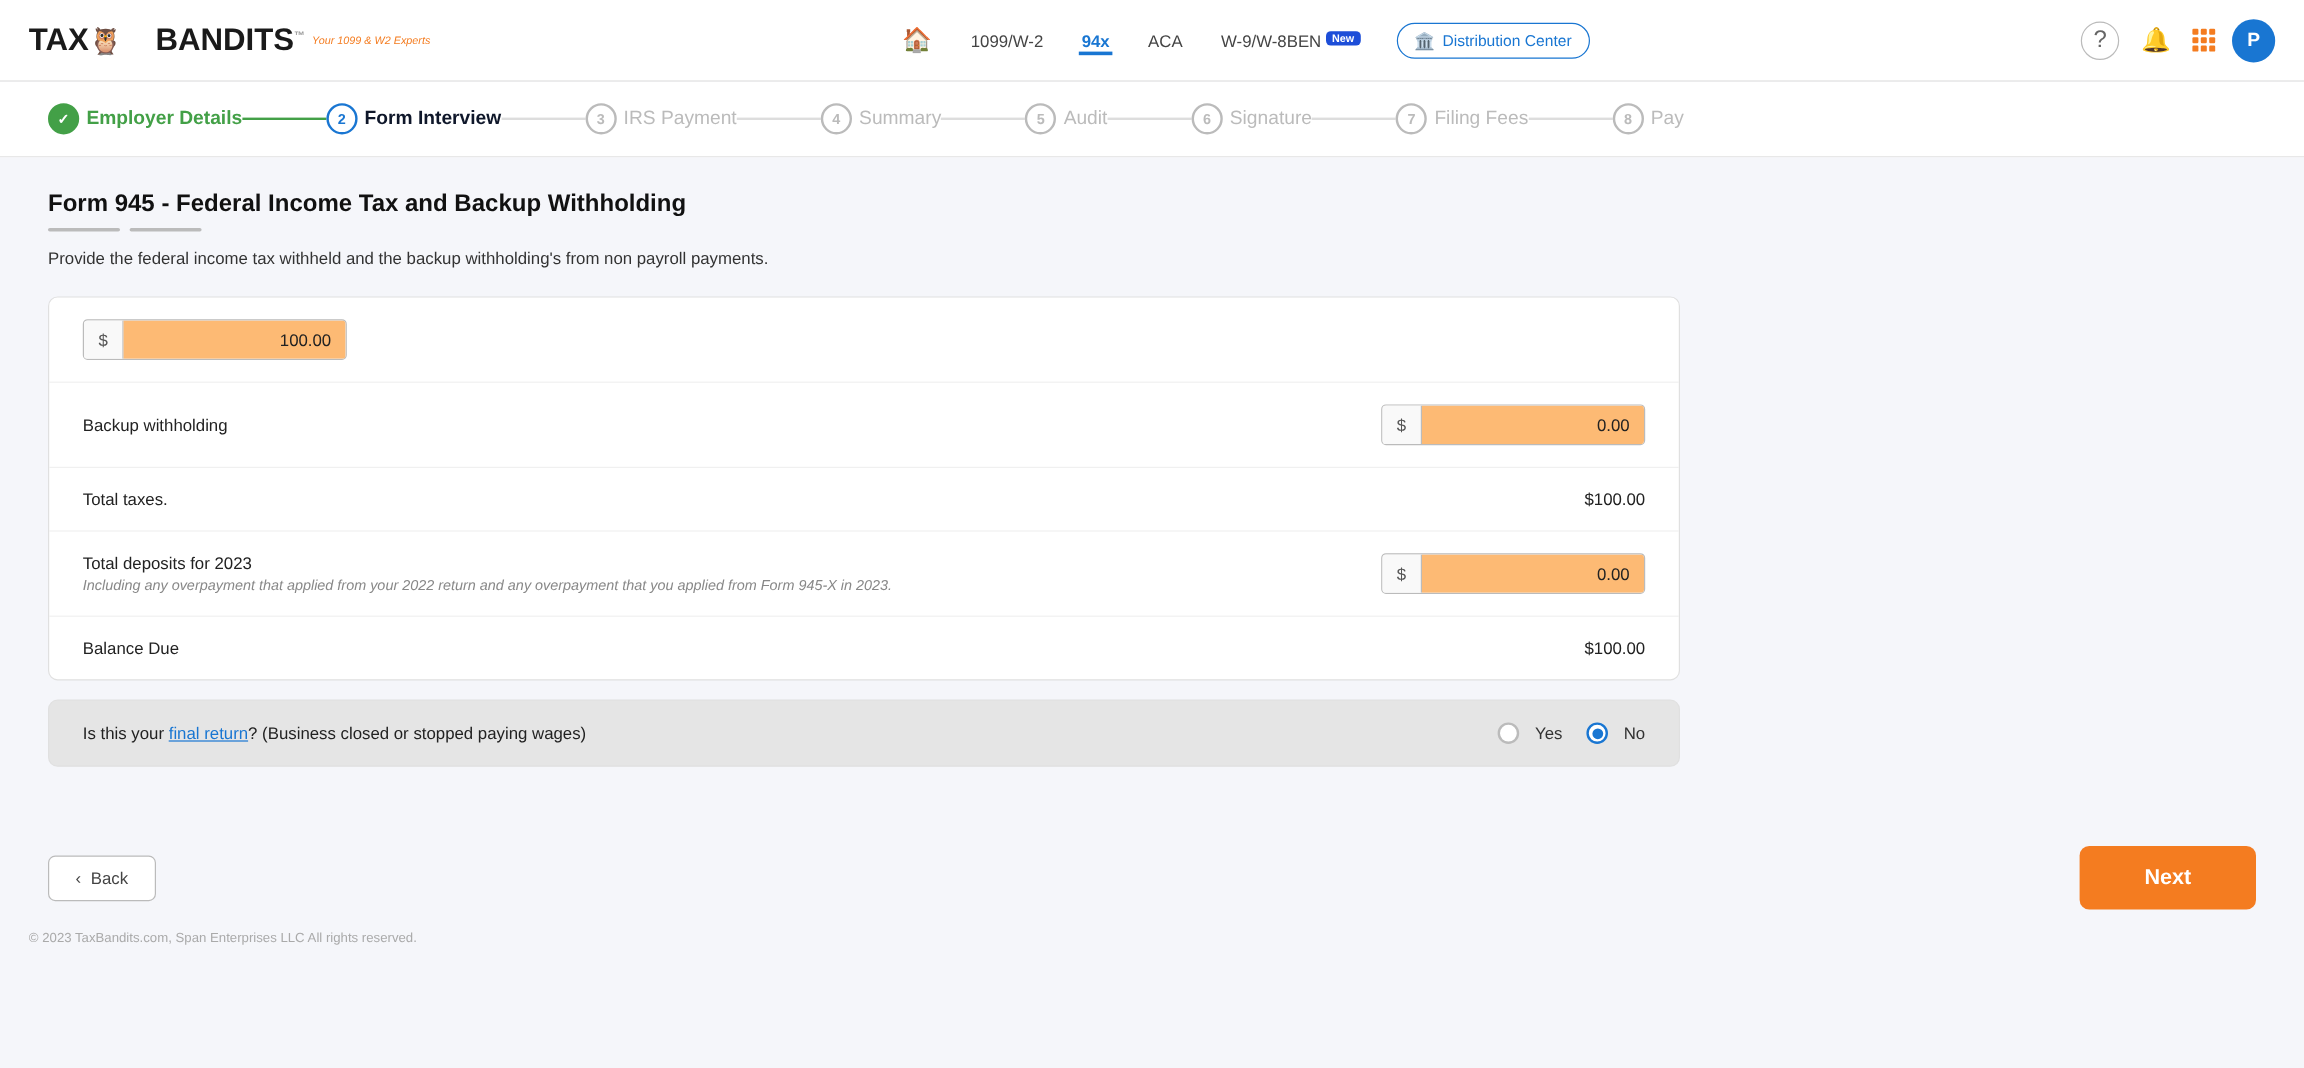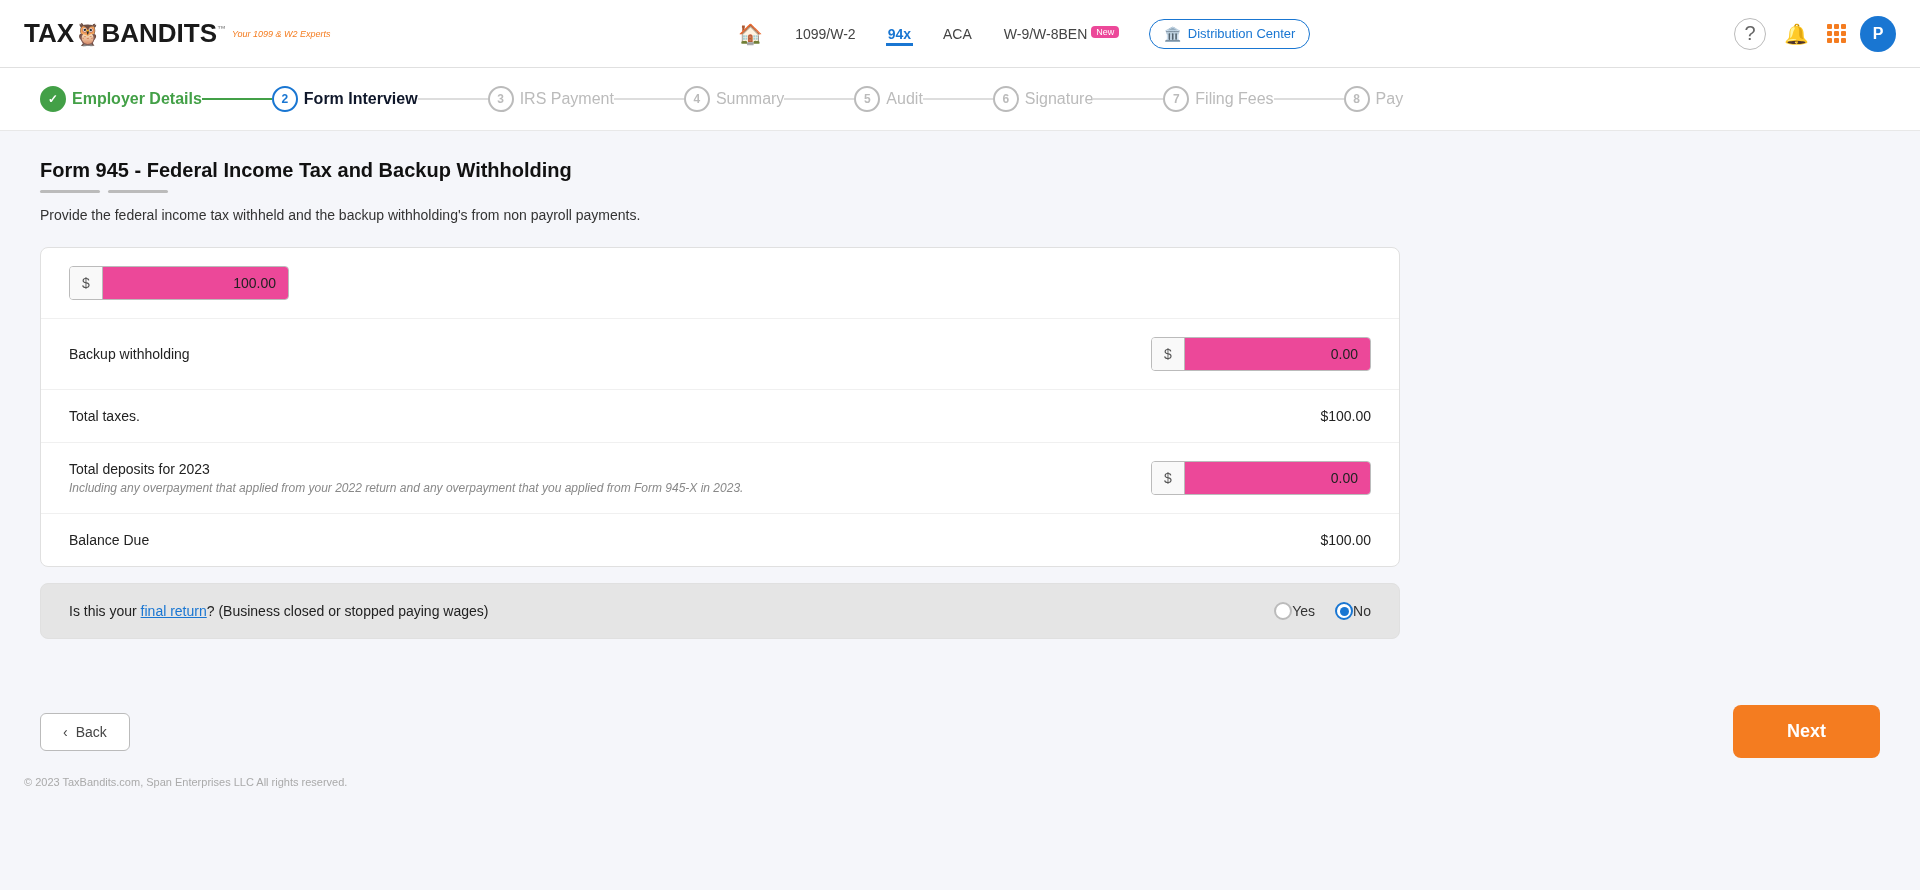--- a/index.html
+++ b/index.html
@@ -40,26 +40,26 @@
       padding: 4px 2px;
       text-decoration: none;
     }
     .nav-item.active {
       color: #1976d2;
       font-weight: 700;
       border-bottom: 3px solid #1976d2;
       padding-bottom: 1px;
     }
     .nav-badge {
-      background: #ec4899;
+      background: #1d4ed8;
       color: #fff;
       font-size: 9px;
       border-radius: 4px;
       padding: 1px 5px;
-      font-weight: 400;
+      font-weight: 700;
       margin-bottom: 4px;
     }
 
     .dist-btn {
       border: 1.5px solid #1976d2;
       border-radius: 20px;
       color: #1976d2;
       background: #fff;
       padding: 6px 14px;
       font-size: 13px;
@@ -225,21 +225,21 @@
       border-right: 1px solid #bbb;
     }
     .input-group input {
       border: none;
       outline: none;
       padding: 8px 12px;
       font-size: 14px;
       color: #222;
       width: 100%;
       text-align: right;
-      background: #ec4899;
+      background: #fdba74;
     }
     .form-row-value {
       font-size: 14px;
       color: #222;
       font-weight: 500;
       min-width: 220px;
       text-align: right;
       flex-shrink: 0;
     }
 
@@ -264,21 +264,21 @@
       cursor: pointer;
     }
     .radio-group {
       display: flex;
       align-items: center;
       gap: 20px;
     }
     .radio-item {
       display: flex;
       align-items: center;
-      gap: 0;
+      gap: 13px;
       cursor: pointer;
       font-size: 14px;
       color: #333;
     }
     .radio-circle {
       width: 18px; height: 18px;
       border-radius: 50%;
       border: 2px solid #bbb;
       display: flex; align-items: center; justify-content: center;
       background: #fff;
@@ -329,21 +329,21 @@
       color: #aaa;
       padding: 8px 40px 4px 24px;
     }
   </style>
 </head>
 <body>
 
 <header class="header">
   <div class="logo-area">
     <span style="font-size:26px;font-weight:900;color:#1a1a1a;">
-      <span style="color:#1a1a1a;">TAX</span><span style="color:#f47c20;font-size:22px;">🦉</span><span style="color:#1a1a1a;">BANDITS</span><sup style="font-size:9px;color:#999;">™</sup>
+      <span style="color:#1a1a1a;">TAX</span><span style="color:#f47c20;font-size:22px;">🦉</span><span style="color:#1a1a1a;margin-left:28px;">BANDITS</span><sup style="font-size:9px;color:#999;">™</sup>
     </span>
     <div style="display:flex;flex-direction:column;margin-left:6px;text-align:center;">
       <span style="font-size:9px;color:#f47c20;font-style:italic;">Your 1099 &amp; W2 Experts</span>
     </div>
   </div>
 
   <nav class="nav-center">
     <a class="nav-item" style="font-size:20px;">🏠</a>
     <a class="nav-item">1099/W-2</a>
     <a class="nav-item active">94x</a>

